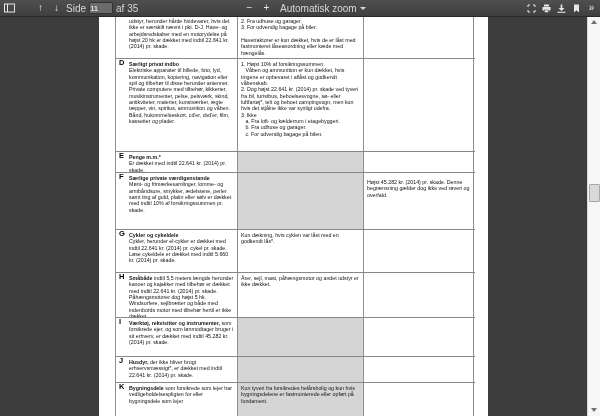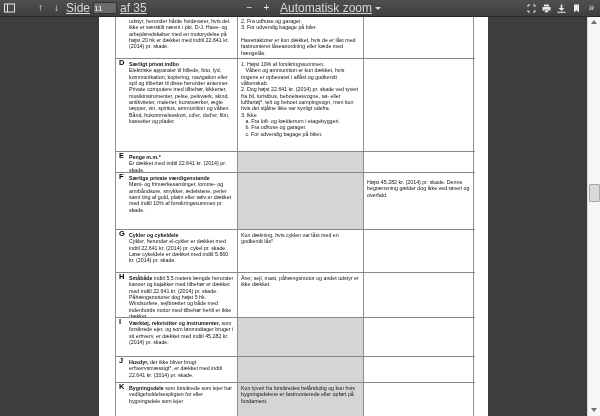--- a/index.html
+++ b/index.html
@@ -8,21 +8,21 @@
   
   .toolbar{position:absolute;top:0;left:0;width:600px;height:16px;
            background:linear-gradient(#4f4f4f,#3f3f3f);border-bottom:1px solid #282828;
            z-index:10;color:#e6e6e6;}
   .tb-left{position:absolute;left:3px;top:0;height:16px;display:flex;align-items:center;gap:3px;}
   .tb-center{position:absolute;left:243px;top:0;height:16px;display:flex;align-items:center;gap:4px;}
   .tb-right{position:absolute;right:2px;top:0;height:16px;display:flex;align-items:center;gap:2px;}
   .tbtn{width:13px;height:13px;display:flex;align-items:center;justify-content:center;
         border-radius:2px;cursor:pointer;}
   .tb-glyph{font-size:10px;line-height:10px;color:#e8e8e8;}
-  .tb-label{font-size:12px;color:#d8d8d8;text-decoration:underline;}
+  .tb-label{font-size:10px;color:#d8d8d8;}
   .page-input{width:22px;height:10px;background:#6b6b6b;border:1px solid #333;border-radius:1px;
               color:#fff;font-size:8px;text-align:left;font-family:"Liberation Sans",sans-serif;padding:0;}
   .zoom-select{display:flex;align-items:center;gap:3px;padding:1px 3px;border-radius:2px;text-align:center;}
   .caret{width:0;height:0;border-left:3px solid transparent;border-right:3px solid transparent;
          border-top:3px solid #d8d8d8;}
   .icon-svg{display:block;}
   
   .page{position:absolute;left:99px;top:16px;width:389px;height:400px;background:#fff;overflow:hidden;}
   .doc-table{position:absolute;left:16px;top:0;width:359px;border-left:1px solid #8f8f8f;}
   .trow{display:flex;border-bottom:1px solid #878787;box-sizing:border-box;}

